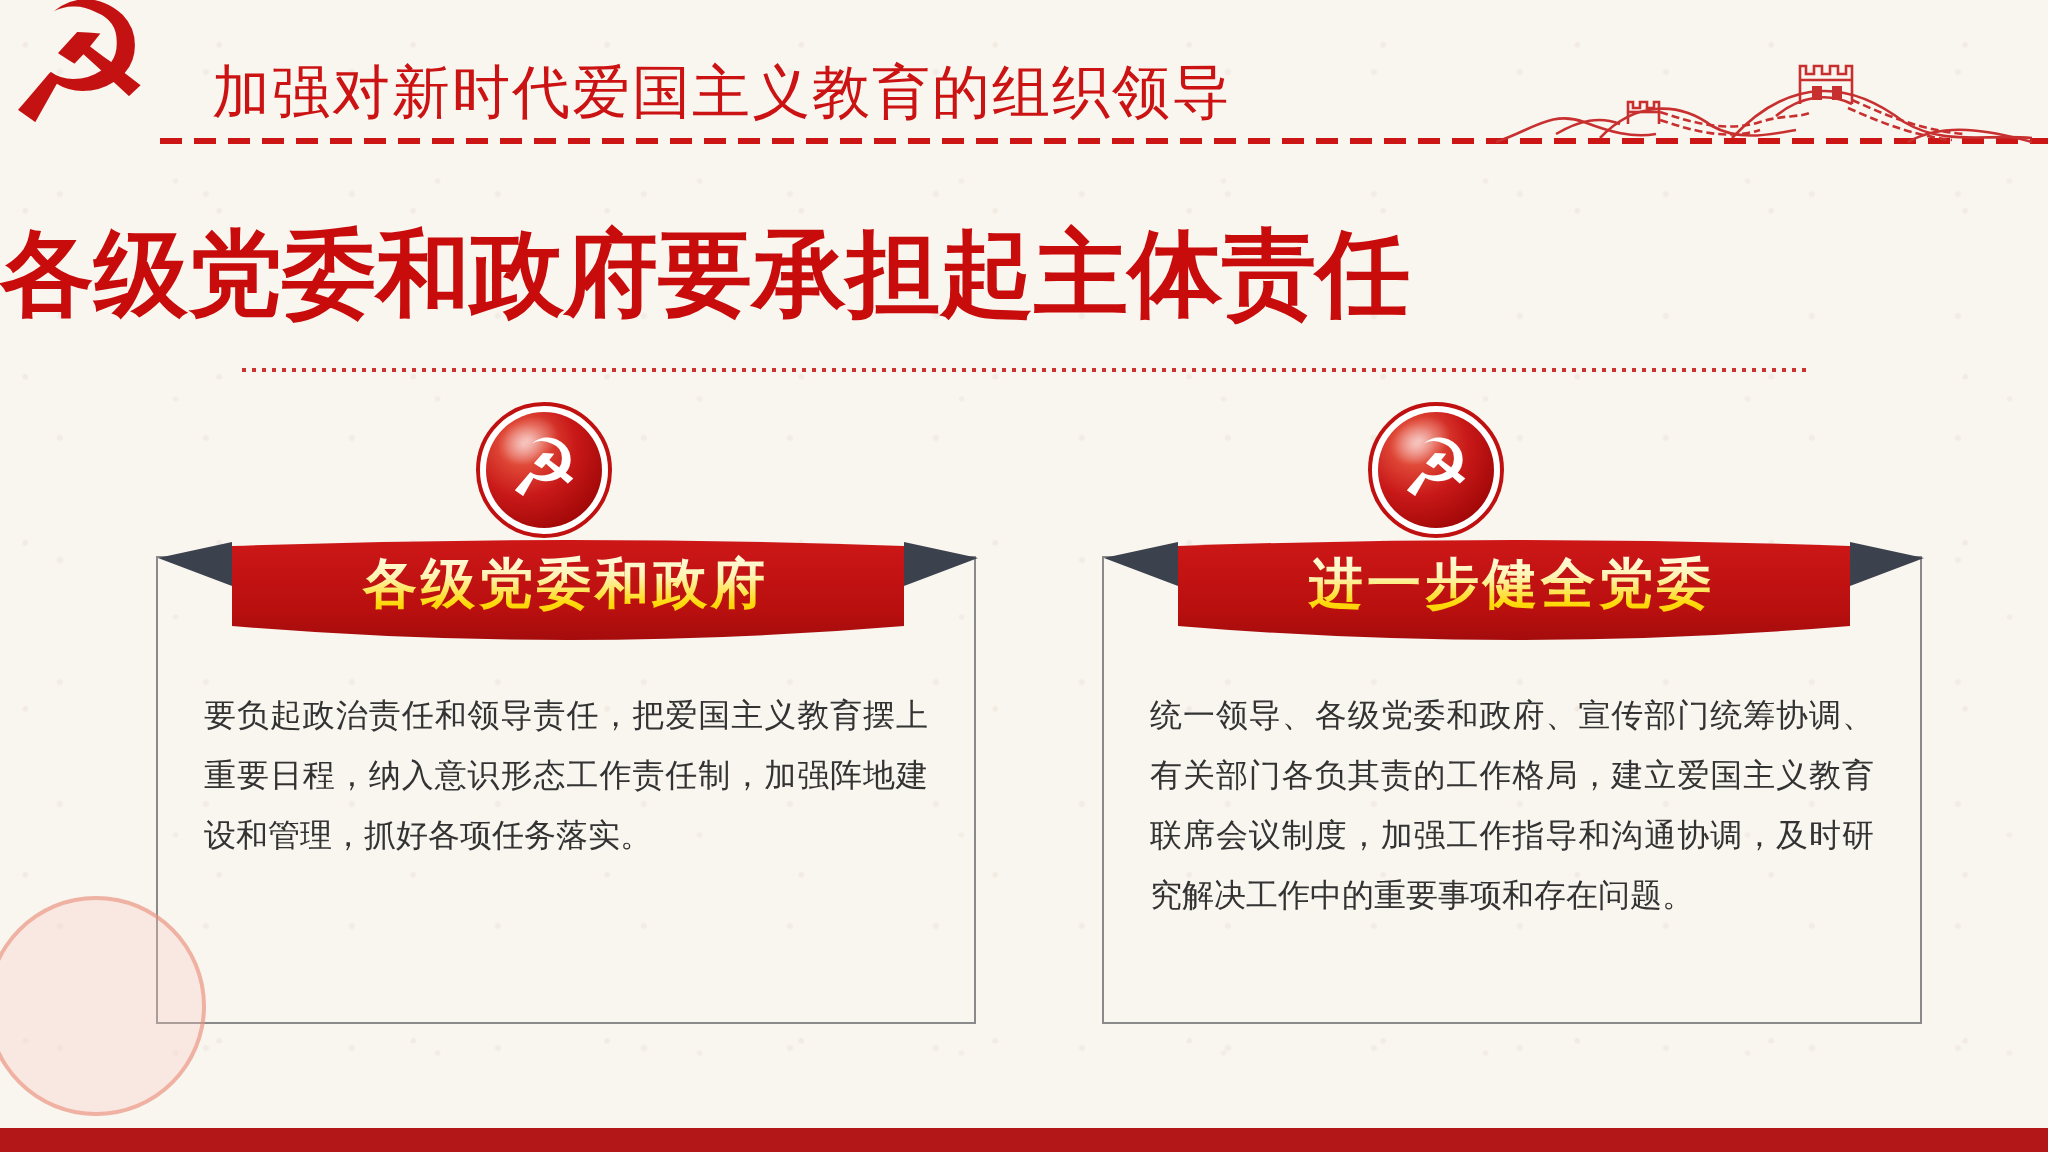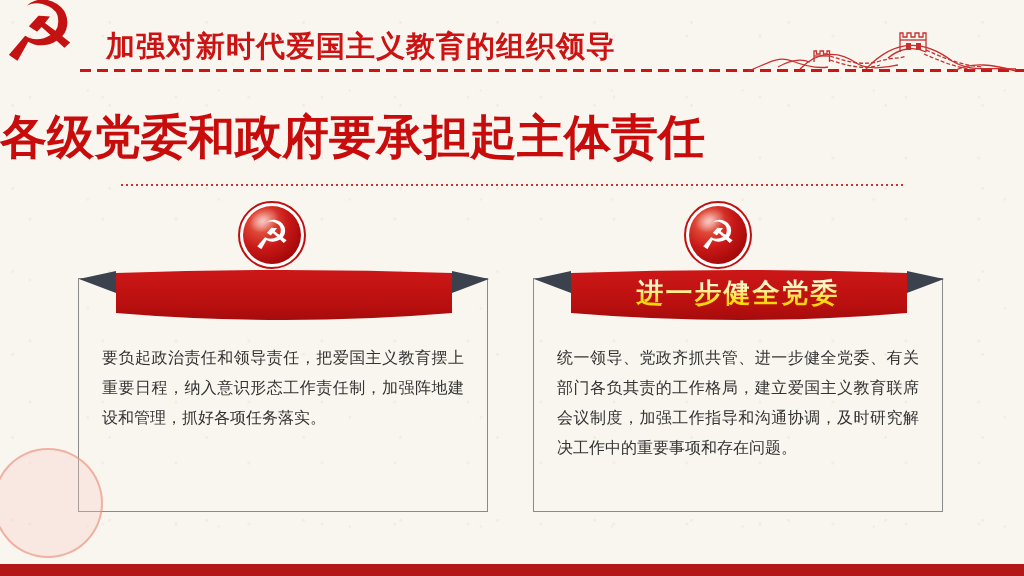--- a/index.html
+++ b/index.html
@@ -17,21 +17,21 @@
   }
 
   
   .header-emblem {
     position:absolute; left:2px; top:-10px;
     font-size:84px; line-height:1; color:#c41212;
     font-family:"DejaVu Sans", sans-serif;
   }
   .header-title {
     position:absolute; left:106px; top:27px;
-    font-size:29px; font-weight:bold; color:#cc1313; letter-spacing:1px;
+    font-size:29px; font-weight:normal; color:#cc1313; letter-spacing:1px;
     white-space:nowrap;
   }
   .header-dashes {
     position:absolute; left:80px; top:69px; width:944px; height:3px;
     background:repeating-linear-gradient(90deg,#cc1515 0 11px, transparent 11px 17px);
   }
   .great-wall { position:absolute; right:6px; top:20px; width:270px; height:54px; }
 
   
   .main-title {
@@ -43,21 +43,21 @@
     position:absolute; left:121px; top:184px; width:783px; height:2px;
     background:repeating-linear-gradient(90deg,#cc3434 0 2px, transparent 2px 5px);
   }
 
   
   .card {
     position:absolute; top:278px; width:410px; height:234px;
     border:1px solid #8a8a8a; background:transparent;
   }
   .card-left  { left:78px; }
-  .card-right { left:533px; }
+  .card-right { left:551px; }
 
   .ribbon-svg { position:absolute; left:-3px; top:-12px; width:416px; height:62px; }
 
   .ribbon-label {
     position:absolute; left:0; top:-6px; width:100%; height:40px;
     text-align:center; font-size:27px; font-weight:bold; line-height:40px;
     letter-spacing:2px; color:#ffd400; z-index:3;
   }
   @supports ((-webkit-background-clip:text)) {
     .ribbon-label {
@@ -152,38 +152,39 @@
         <linearGradient id="rg1" x1="0" y1="0" x2="0" y2="1">
           <stop offset="0" stop-color="#cd1717"></stop>
           <stop offset="0.7" stop-color="#b90f0f"></stop>
           <stop offset="1" stop-color="#a50c0c"></stop>
         </linearGradient>
       </defs>
       <polygon points="3,12 40,4 40,26" fill="#3c424d"></polygon>
       <polygon points="413,12 376,4 376,26" fill="#3c424d"></polygon>
       <path d="M40,6 Q208,0 376,6 L376,46 Q208,60 40,46 Z" fill="url(#rg1)"></path>
     </svg>
+    <div class="ribbon-label">各级党委和政府</div>
     <div class="card-body">要负起政治责任和领导责任，把爱国主义教育摆上重要日程，纳入意识形态工作责任制，加强阵地建设和管理，抓好各项任务落实。</div>
   </div>
 
   <div class="card card-right">
     <svg class="ribbon-svg" viewBox="0 0 416 62">
       <defs>
         <linearGradient id="rg2" x1="0" y1="0" x2="0" y2="1">
           <stop offset="0" stop-color="#cd1717"></stop>
           <stop offset="0.7" stop-color="#b90f0f"></stop>
           <stop offset="1" stop-color="#a50c0c"></stop>
         </linearGradient>
       </defs>
       <polygon points="3,12 40,4 40,26" fill="#3c424d"></polygon>
       <polygon points="413,12 376,4 376,26" fill="#3c424d"></polygon>
       <path d="M40,6 Q208,0 376,6 L376,46 Q208,60 40,46 Z" fill="url(#rg2)"></path>
     </svg>
     <div class="ribbon-label">进一步健全党委</div>
-    <div class="card-body">统一领导、党政齐抓共管、进一步健全党委、有关部门各负其责的工作格局，建立爱国主义教育联席会议制度，加强工作指导和沟通协调，及时研究解决工作中的重要事项和存在问题。</div>
+    <div class="card-body">统一领导、各级党委和政府、宣传部门统筹协调、有关部门各负其责的工作格局，建立爱国主义教育联席会议制度，加强工作指导和沟通协调，及时研究解决工作中的重要事项和存在问题。</div>
   </div>
 
   <div class="emblem emblem-left">
     <div class="emblem-inner">
       <div class="emblem-glyph">☭</div>
     </div>
   </div>
   <div class="emblem emblem-right">
     <div class="emblem-inner">
       <div class="emblem-glyph">☭</div>

